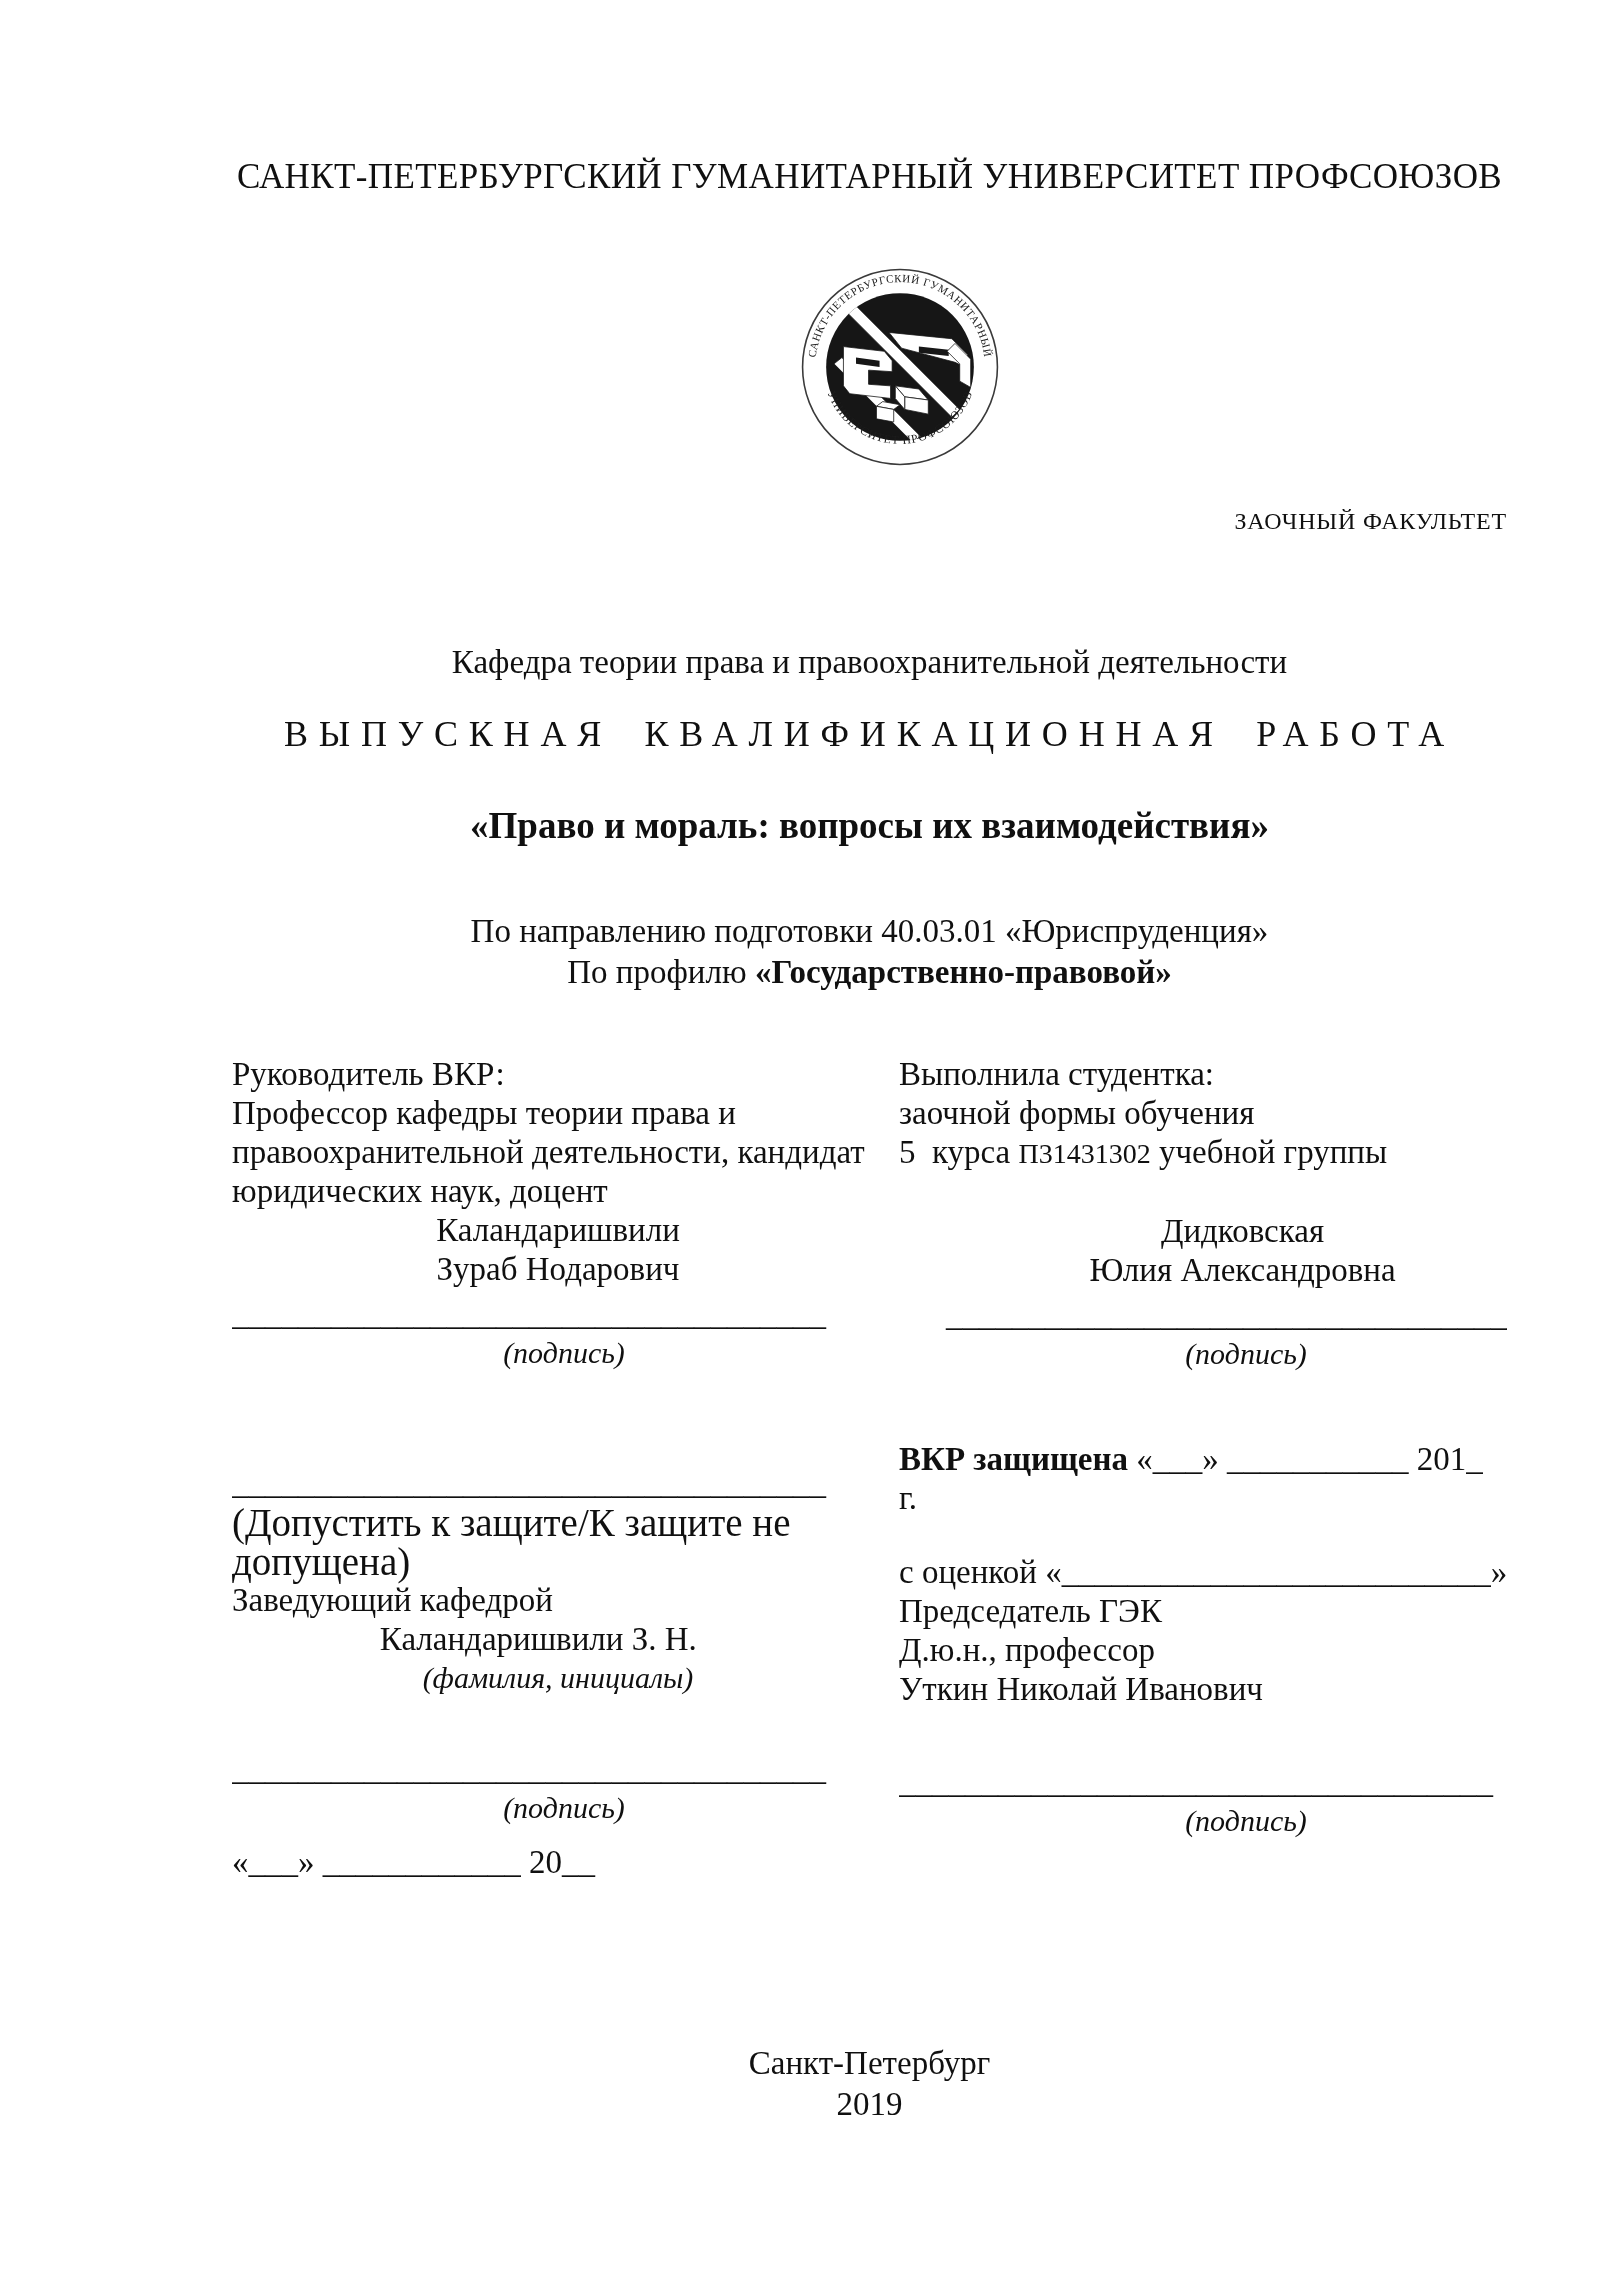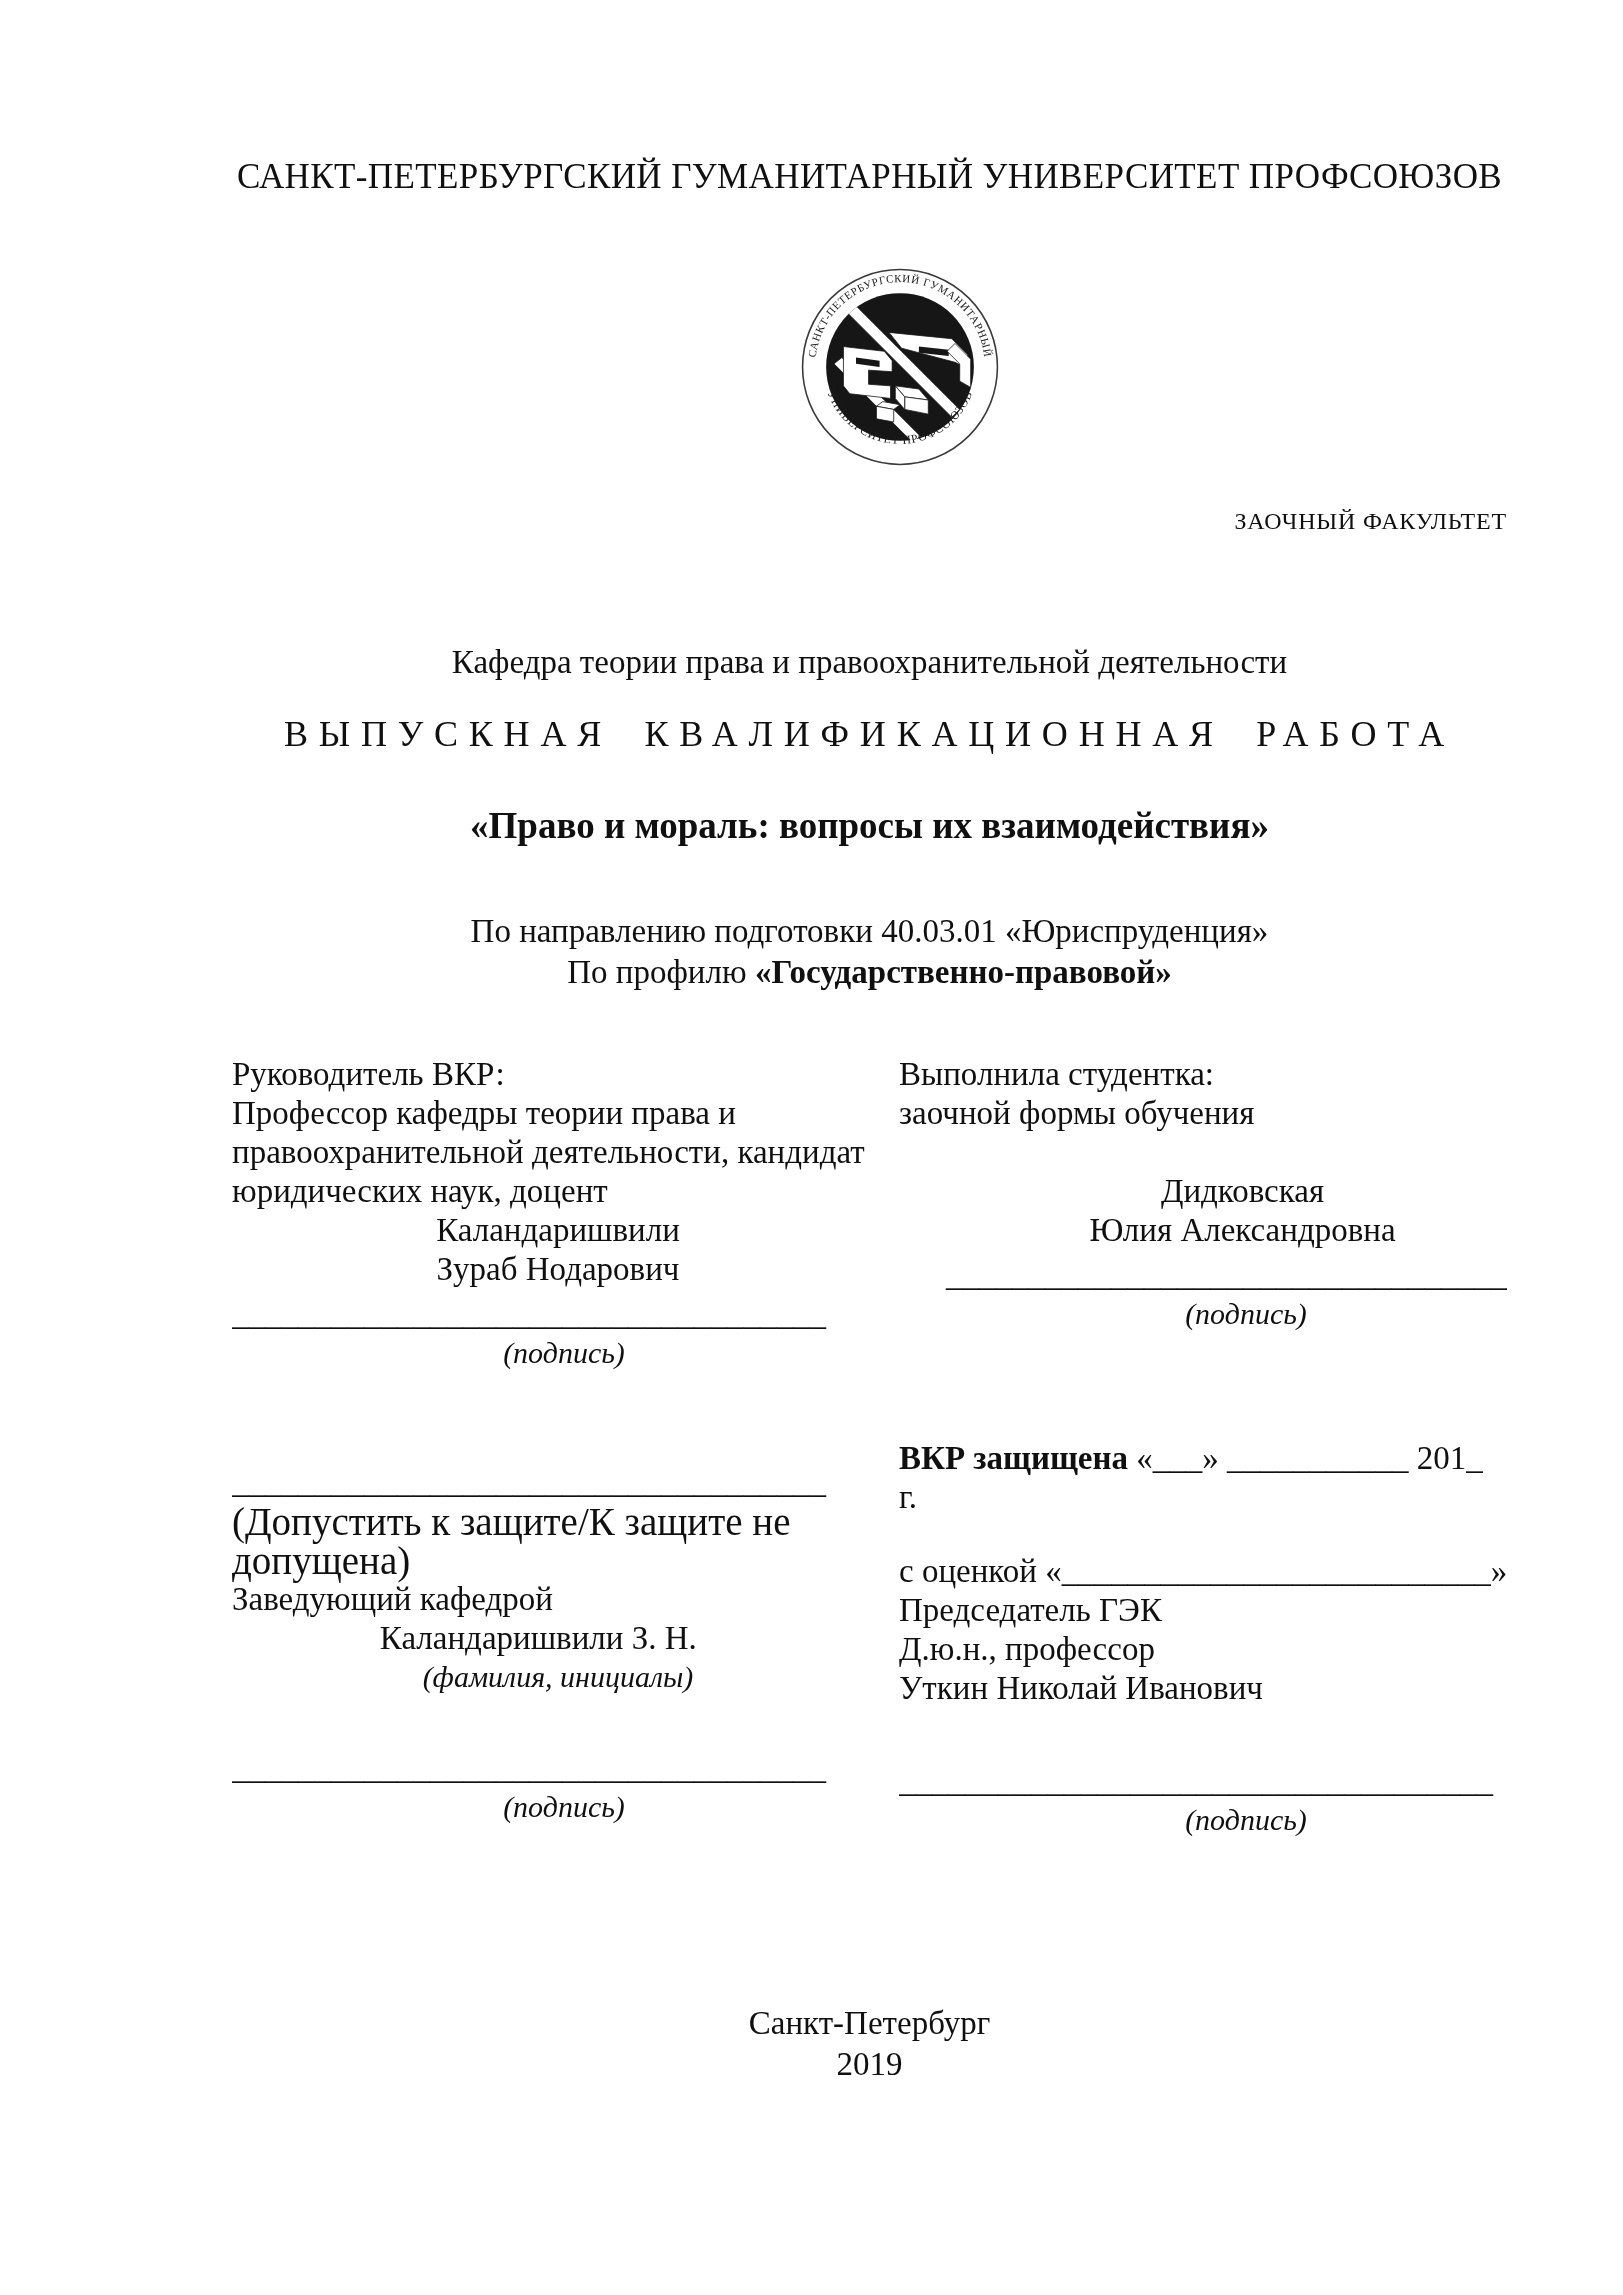--- a/index.html
+++ b/index.html
@@ -127,39 +127,41 @@
 правоохранительной деятельности, кандидат
 юридических наук, доцент</div>
       <div class="names names-left">Каландаришвили
 Зураб Нодарович</div>
       <div class="sigline">____________________________________</div>
       <div class="sigcap sigcap-left">(подпись)</div>
     </div>
     <div class="col-right">
       <div>Выполнила студентка:</div>
       <div>заочной формы обучения</div>
+      <div style="white-space:pre-wrap;"><span>5  курса </span><span style="font-size:28px;">П31431302</span><span> учебной группы</span></div>
       <div class="gap50"></div>
       <div class="names names-right">Дидковская
 Юлия Александровна</div>
       <div class="sigline sigline-right1">____________________________________</div>
       <div class="sigcap sigcap-right">(подпись)</div>
     </div>
   </div>
 
   <div class="columns2">
     <div class="col-left">
       <div class="sigline admission-first" style="margin-top:23.6px;">____________________________________</div>
       <div class="adm-note">(Допустить к защите/К защите не допущена)</div>
       <div>Заведующий кафедрой</div>
       <div class="adm-name">Каландаришвили З. Н.</div>
       <div class="adm-name-cap">(фамилия, инициалы)</div>
       <div class="spacer60"></div>
       <div class="sigline">____________________________________</div>
       <div class="sigcap sigcap-left">(подпись)</div>
       <div class="spacer20"></div>
+      <div class="date-blank">«___» ____________ 20__</div>
     </div>
     <div class="col-right">
       <div><span class="defense-bold">ВКР защищена</span><span> «___» ___________ 201_ г.</span></div>
       <div class="spacer45"></div>
       <div class="grade-line">с оценкой «__________________________»</div>
       <div>Председатель ГЭК</div>
       <div>Д.ю.н., профессор</div>
       <div>Уткин Николай Иванович</div>
       <div class="spacer60"></div>
       <div class="sigline sigline-right2">____________________________________</div>

